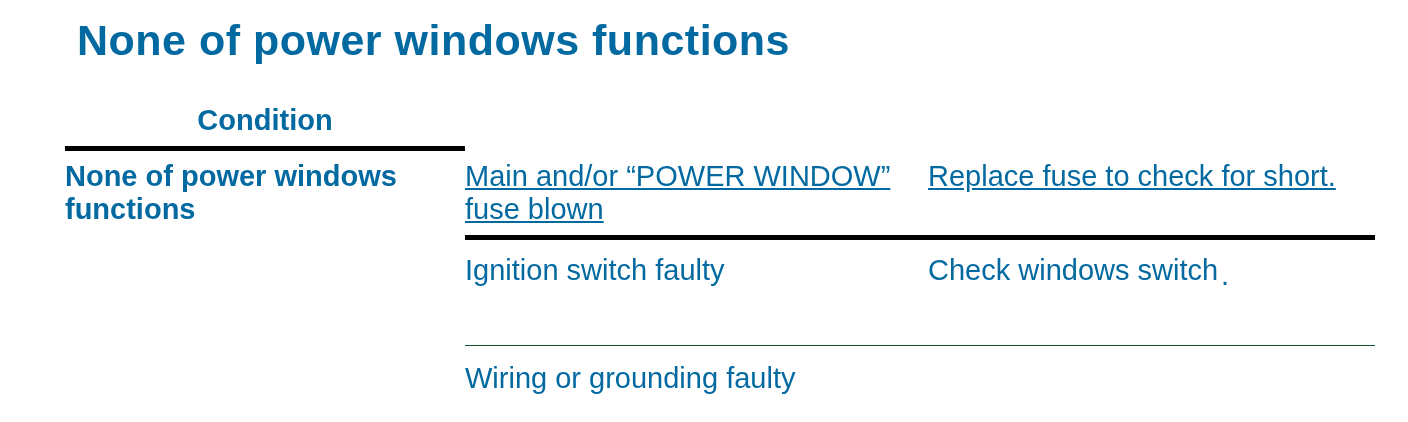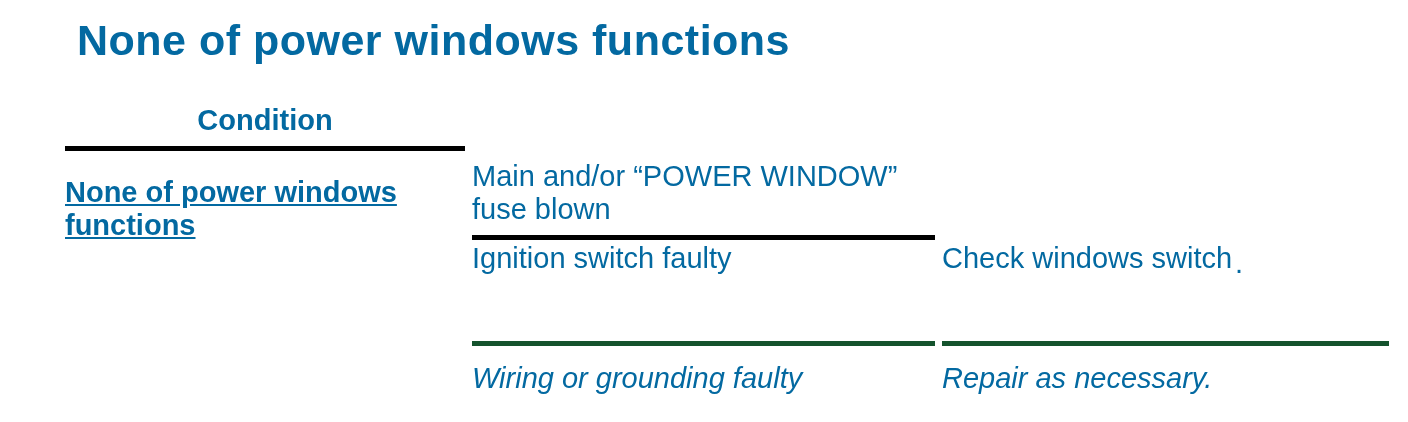--- a/index.html
+++ b/index.html
@@ -21,21 +21,20 @@
     margin: 16px 0 0 42px;
     font-size: 43px;
     line-height: 49px;
     font-weight: bold;
     letter-spacing: 0.5px;
     white-space: nowrap;
   }
   .tbl {
     display: grid;
     grid-template-columns: 400px 463px 447px;
-    column-gap: 7px;
     margin: 29px 0 0 30px;
     width: 1324px;
   }
   .th {
     grid-row: 1;
     font-weight: bold;
     font-size: 29px;
     line-height: 36px;
     text-align: center;
     padding: 8px 0;
@@ -45,41 +44,40 @@
   .cell {
     font-size: 29px;
     line-height: 33px;
     white-space: pre;
     box-sizing: border-box;
   }
   .cond {
     grid-column: 1;
     grid-row: 2 / 5;
     font-weight: bold;
-    padding-top: 25px;
-    text-decoration: underline;
+    padding-top: 9px;
   }
   .c2 { grid-column: 2; }
   .c3 { grid-column: 3; }
   .r1 {
     grid-row: 2;
     border-bottom: 5px solid #000000;
     padding-top: 9px;
     min-height: 89px;
+    text-decoration: underline;
   }
   .r2 {
     grid-row: 3;
-    border-bottom: 5px solid #14532d;
-    padding-top: 2px;
+    border-bottom: 1px solid #14532d;
+    padding-top: 14px;
     min-height: 106px;
   }
   .r3 {
     grid-row: 4;
     padding-top: 16px;
-    font-style: italic;
   }
   .low-period {
     position: relative;
     top: 5px;
     left: 3px;
   }
 </style>
 </head>
 <body>
 
@@ -89,21 +87,21 @@
 
   <div class="tbl">
 
     <div class="th">Condition</div>
 
     <div class="cell cond">None of power windows
 functions</div>
 
     <div class="cell c2 r1">Main and/or “POWER WINDOW”
 fuse blown</div>
+    <div class="cell c3 r1">Replace fuse to check for short.</div>
 
     <div class="cell c2 r2">Ignition switch faulty</div>
     <div class="cell c3 r2"><span>Check windows switch</span><span class="low-period">.</span></div>
 
     <div class="cell c2 r3">Wiring or grounding faulty</div>
-    <div class="cell c3 r3">Repair as necessary.</div>
 
   </div>
 </div>
 
 </body></html>

